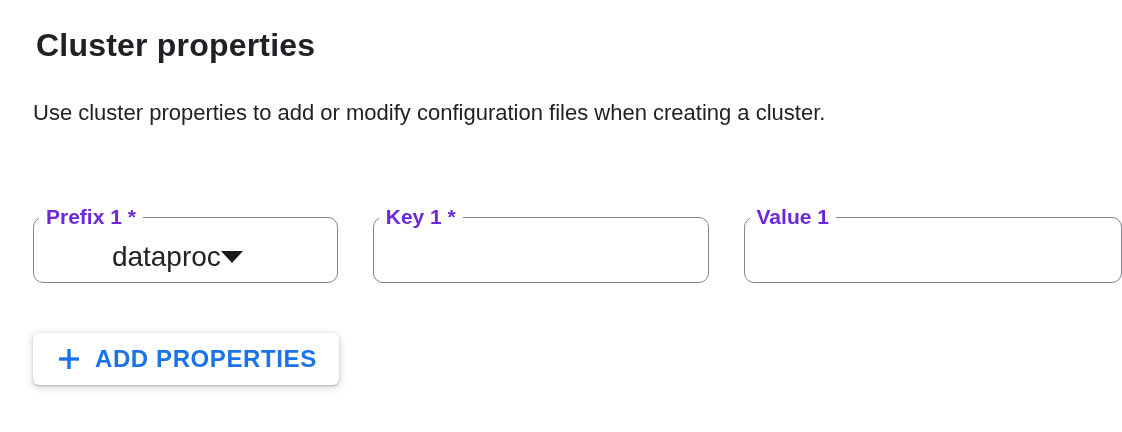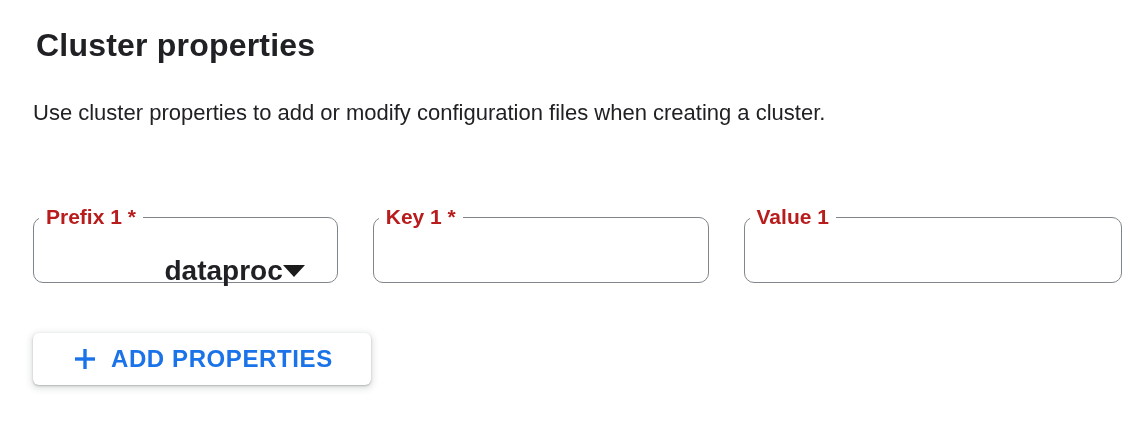--- a/index.html
+++ b/index.html
@@ -52,36 +52,35 @@
   fieldset.field.f-prefix { width: 314px; }
   fieldset.field.f-key    { width: 346px; }
   fieldset.field.f-value  { width: 390px; }
 
   fieldset.field legend {
     margin-left: 5px;
     padding: 0 7px;
     font-size: 21px;
     line-height: 22px;
     font-weight: 600;
-    color: #b91c1c;
+    color: #6d28d9;
     white-space: nowrap;
     margin-top: 32px;
   }
 
   .field .control {
     position: absolute;
     left: 16px;
     right: 10px;
     top: 50%;
     transform: translateY(-50%);
-    margin-top: 16px;
+    margin-top: 2px;
     display: flex;
     align-items: center;
-    justify-content: flex-end;
-    font-weight: bold;
+    justify-content: center;
   }
 
   .field .value-text {
     font-size: 28px;
     color: #202124;
     white-space: nowrap;
     overflow: hidden;
   }
 
   .dropdown-arrow {
@@ -111,21 +110,21 @@
     color: #202124;
     white-space: nowrap;
   }
 
   button.add-btn {
     margin-top: 50px;
     display: inline-flex;
     align-items: center;
     gap: 12px;
     height: 52px;
-    padding: 0 38px;
+    padding: 0 22px;
     background: #ffffff;
     border: none;
     border-radius: 6px;
     box-shadow: 0 1px 2px rgba(60,64,67,0.30), 0 2px 6px 2px rgba(60,64,67,0.15);
     cursor: pointer;
   }
   button.add-btn .btn-label {
     font-family: inherit;
     font-size: 24px;
     font-weight: 600;

